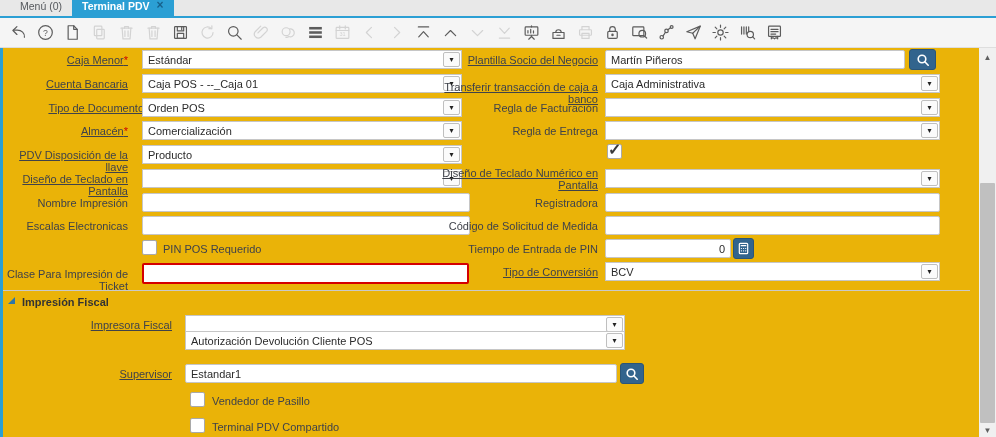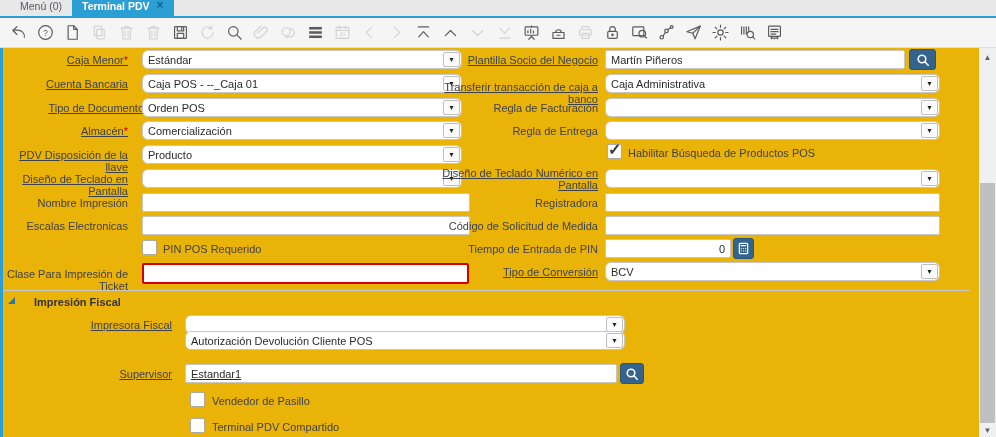--- a/index.html
+++ b/index.html
@@ -19,41 +19,41 @@
     display:flex;align-items:center;gap:8px;padding-left:9px;}
   .tbico{width:19px;height:19px;color:#5c5c5c;flex:0 0 auto;}
   .tbico.disabled{color:#d3d3d3;}
   .tbico svg{width:100%;height:100%;display:block;}
   
   .formarea{position:relative;height:389px;background:#eab308;}
   .accentbar{position:absolute;left:0;top:0;bottom:0;width:3px;background:#2b9fd4;}
   .lbl{position:absolute;text-align:right;color:#3f424a;line-height:12px;}
   .lbl.zoomable{text-decoration:underline;}
   .req{color:#cc0000;}
-  .field{position:absolute;height:19px;border:1px solid #c6c6c6;border-radius:6px;
+  .field{position:absolute;height:19px;border:1px solid #c6c6c6;border-radius:0;
     background:#fff;box-sizing:border-box;}
   .selectbox{padding:3px 20px 0 5px;color:#2b2b2b;white-space:nowrap;overflow:hidden;}
   .ddbtn{position:absolute;top:1px;right:1px;bottom:1px;width:15px;border:1px solid #bfbfbf;
     border-radius:2px;background:#fbfbfb;display:flex;align-items:center;justify-content:center;
     font-size:8px;color:#222;line-height:1;}
   input.txt{position:absolute;height:19px;border:1px solid #c6c6c6;border-radius:2px;
     padding:0 5px;font:inherit;color:#2b2b2b;box-sizing:border-box;outline:none;background:#fff;}
   input.txt.error{border:2px solid #d40000;}
   input.txt.num{text-align:right;}
   .bluebtn{position:absolute;height:21px;background:#32648d;border:1px solid #2a5578;
     border-radius:3px;display:flex;align-items:center;justify-content:center;box-sizing:border-box;}
   .checkbox{position:absolute;width:15px;height:15px;border:1px solid #a9a9a9;background:#fff;
     border-radius:2px;box-sizing:border-box;}
   .checkbox.checked::after{content:"\2713";position:absolute;left:0px;top:-5px;
     font-size:16px;font-weight:bold;color:#3a3a3a;}
   .cblabel{position:absolute;color:#3f424a;}
   .separator{position:absolute;left:3px;right:26px;border-top:1px solid #c9c9c9;}
   .grouparrow{position:absolute;width:0;height:0;border-bottom:7px solid #2e76a8;
     border-left:7px solid transparent;}
-  .grouphdr{position:absolute;font-weight:bold;color:#333;margin-left:12px;}
+  .grouphdr{position:absolute;font-weight:bold;color:#333;}
   
   .scroll{position:absolute;right:0;top:0;width:17px;height:100%;background:#f0f0f0;}
   .scroll-arrow{position:absolute;left:0;width:17px;height:14px;display:flex;align-items:center;
     justify-content:center;font-size:8px;color:#5f5f5f;}
   .scroll-thumb{position:absolute;left:1px;width:15px;background:#c0c0c0;border-radius:1px;}
 </style>
 </head>
 <body>
 
 <svg width="0" height="0" style="position:absolute" aria-hidden="true">
@@ -374,21 +374,20 @@
   <div class="field selectbox" style="left:605px;top:50px;width:335px"><span></span><span class="ddbtn">▾</span></div>
 
   <span class="lbl zoomable" style="left:0;top:77px;width:128px"><span>Almacén</span><span class="req">*</span></span>
   <div class="field selectbox" style="left:142px;top:73px;width:320px"><span>Comercialización</span><span class="ddbtn">▾</span></div>
   <span class="lbl" style="left:440px;top:77px;width:158px">Regla de Entrega</span>
   <div class="field selectbox" style="left:605px;top:73px;width:335px"><span></span><span class="ddbtn">▾</span></div>
 
   <span class="lbl zoomable" style="left:0;top:101px;width:128px">PDV Disposición de la llave</span>
   <div class="field selectbox" style="left:142px;top:97px;width:320px"><span>Producto</span><span class="ddbtn">▾</span></div>
   <span class="checkbox checked" style="left:607px;top:96px"></span>
-  <span class="cblabel" style="left:628px;top:99px">Habilitar Búsqueda de Productos POS</span>
 
   <span class="lbl zoomable" style="left:0;top:125px;width:128px">Diseño de Teclado en Pantalla</span>
   <div class="field selectbox" style="left:142px;top:121px;width:320px"><span></span><span class="ddbtn">▾</span></div>
   <span class="lbl zoomable" style="left:440px;top:119px;width:158px">Diseño de Teclado Numérico en Pantalla</span>
   <div class="field selectbox" style="left:605px;top:121px;width:335px"><span></span><span class="ddbtn">▾</span></div>
 
   <span class="lbl" style="left:0;top:149px;width:128px">Nombre Impresión</span>
   <input class="txt" style="left: 142px; top: 145px; width: 328px;" value="">
   <span class="lbl" style="left:440px;top:149px;width:158px">Registradora</span>
   <input class="txt" style="left: 605px; top: 145px; width: 335px;" value="">
@@ -416,21 +415,21 @@
   <div class="separator" style="top:242px"></div>
   <span class="grouparrow" style="left:8px;top:249px"></span>
   <span class="grouphdr" style="left:22px;top:248px">Impresión Fiscal</span>
 
   <span class="lbl zoomable" style="left:0;top:271px;width:172px">Impresora Fiscal</span>
   <div class="field selectbox" style="left:185px;top:267px;width:440px"><span></span><span class="ddbtn">▾</span></div>
 
   <div class="field selectbox" style="left:185px;top:283px;width:440px"><span>Autorización Devolución Cliente POS</span><span class="ddbtn">▾</span></div>
 
   <span class="lbl zoomable" style="left:0;top:320px;width:172px">Supervisor</span>
-  <input class="txt" style="left: 185px; top: 316px; width: 432px; text-decoration: underline;" value="Estandar1">
+  <input class="txt" style="left: 185px; top: 316px; width: 432px;" value="Estandar1">
   <div class="bluebtn" style="left:620px;top:315px;width:24px">
       <svg width="14" height="14" fill="none" stroke="#fff" stroke-width="1.6" stroke-linecap="round">
         <use href="#i-magnify-w"></use>
       </svg>
     </div>
 
   <span class="checkbox" style="left:190px;top:344px"></span>
   <span class="cblabel" style="left:212px;top:347px">Vendedor de Pasillo</span>
 
   <span class="checkbox" style="left:190px;top:370px"></span>

